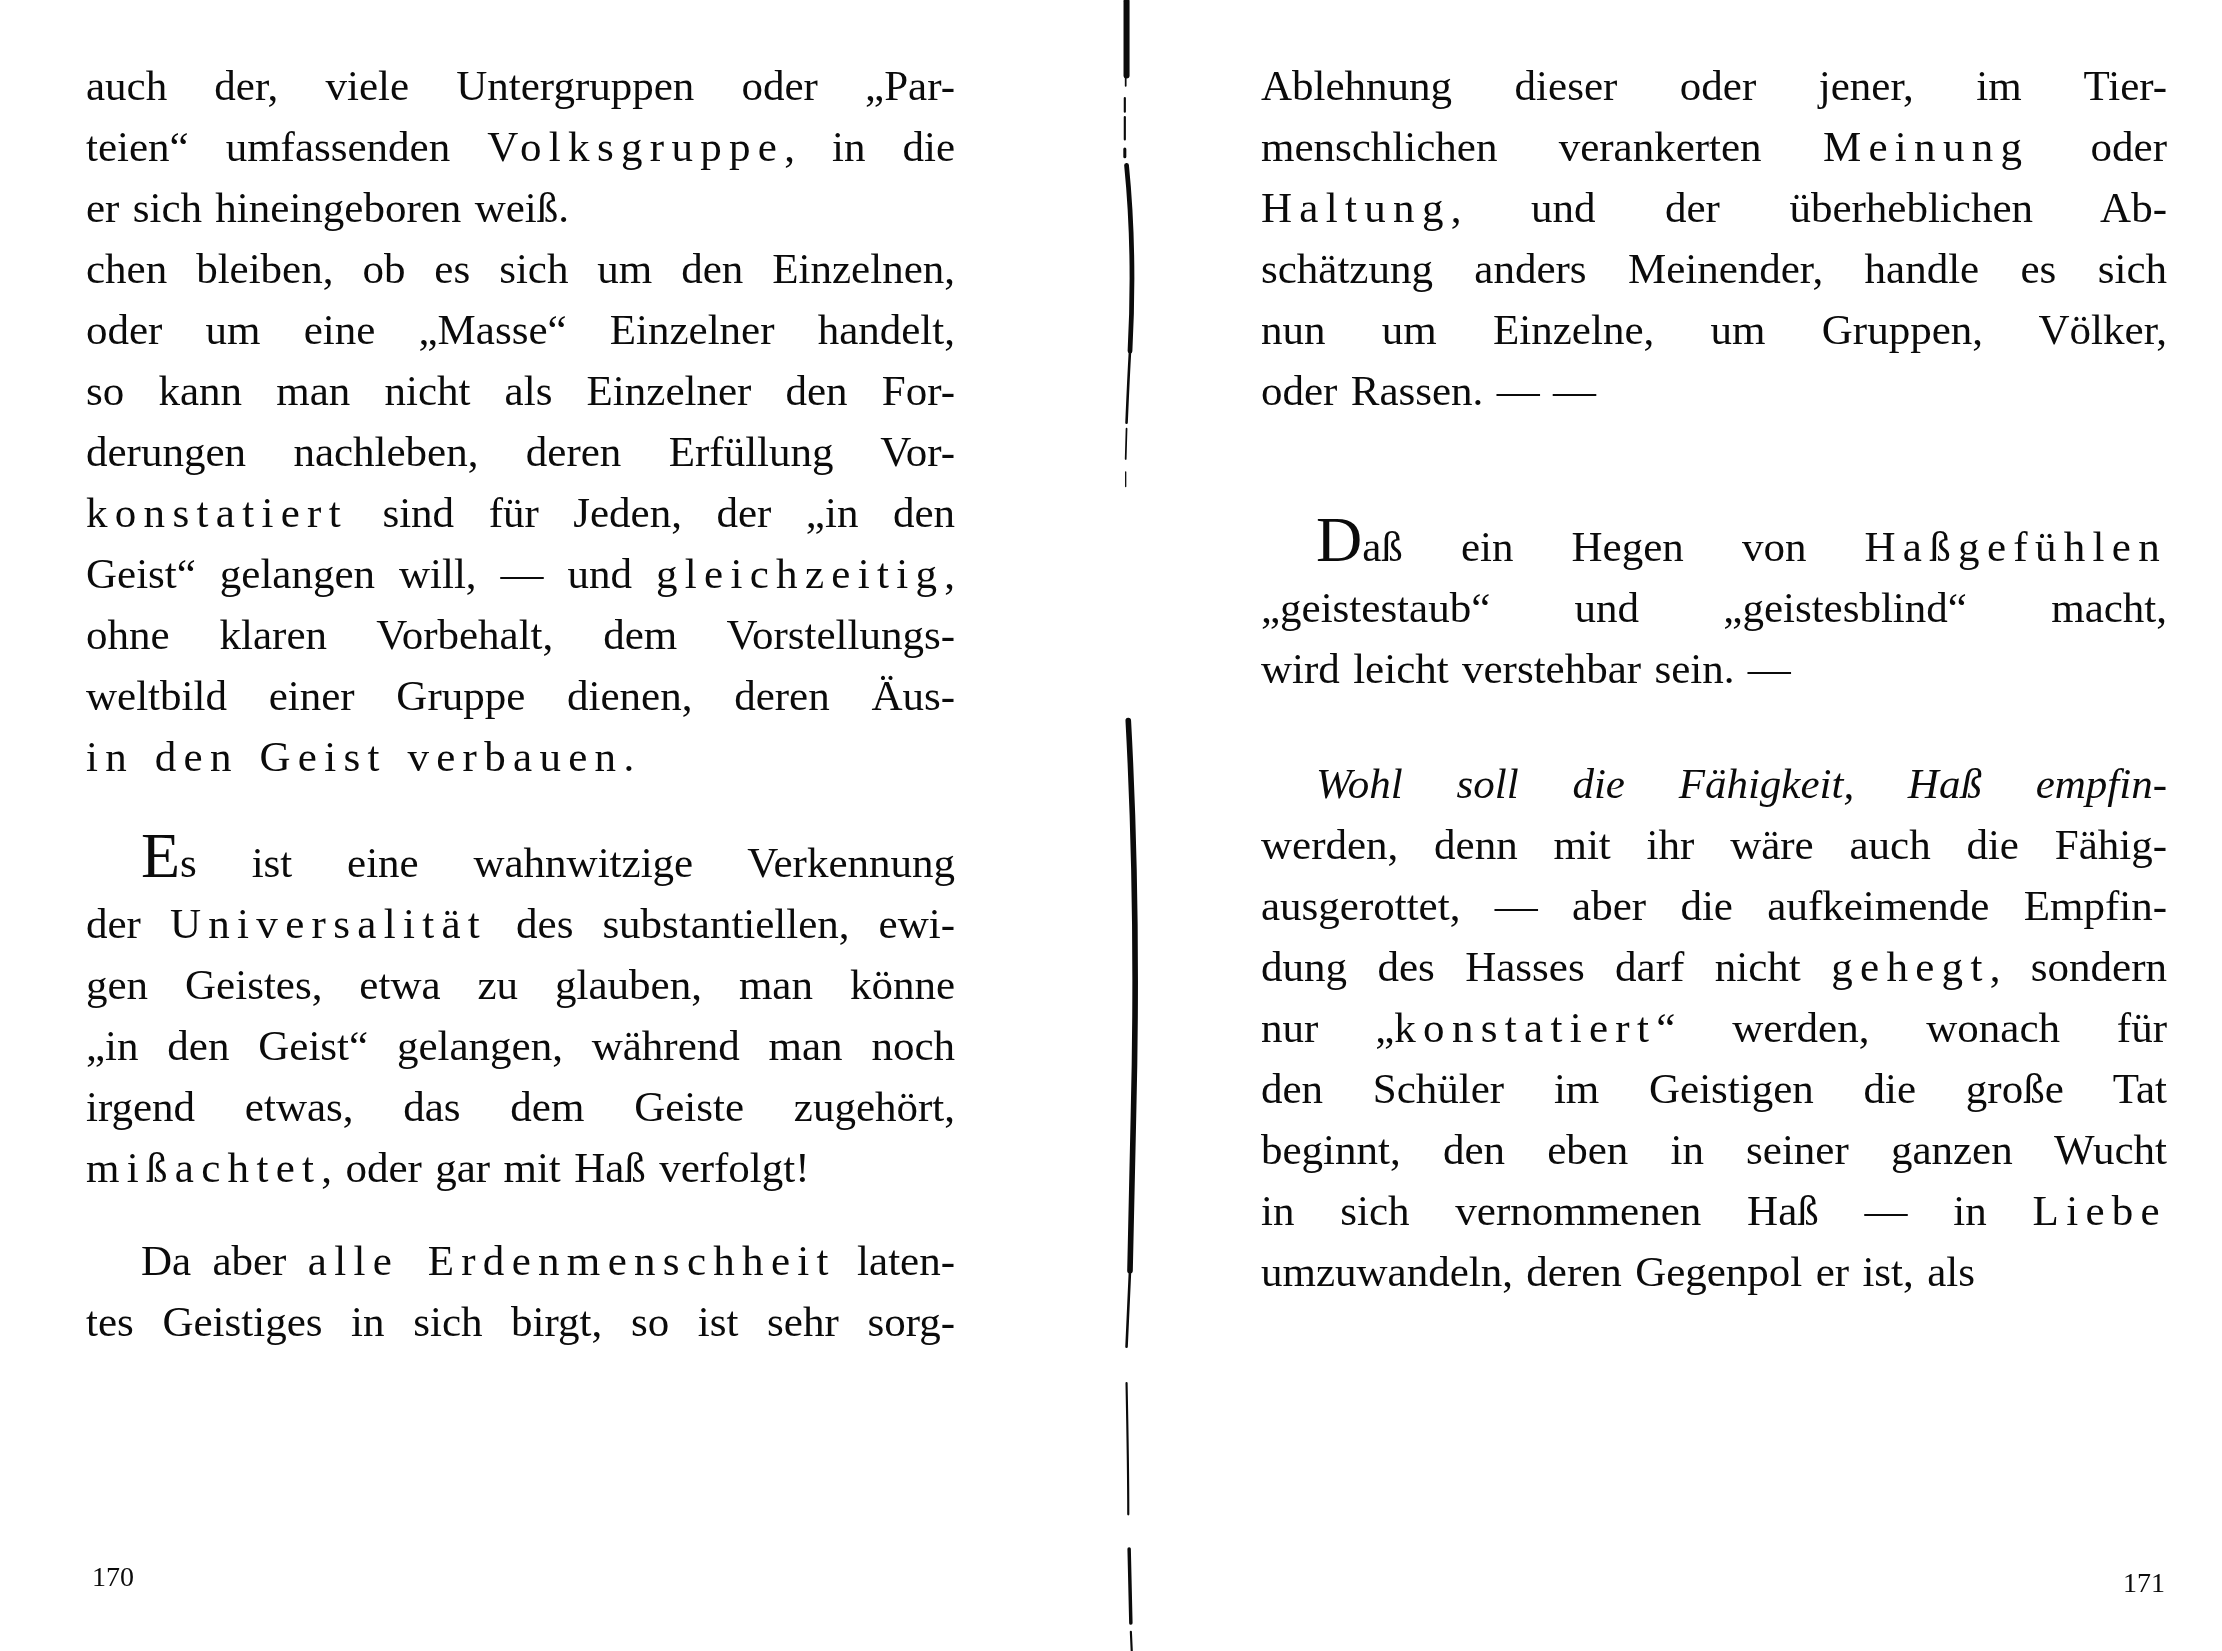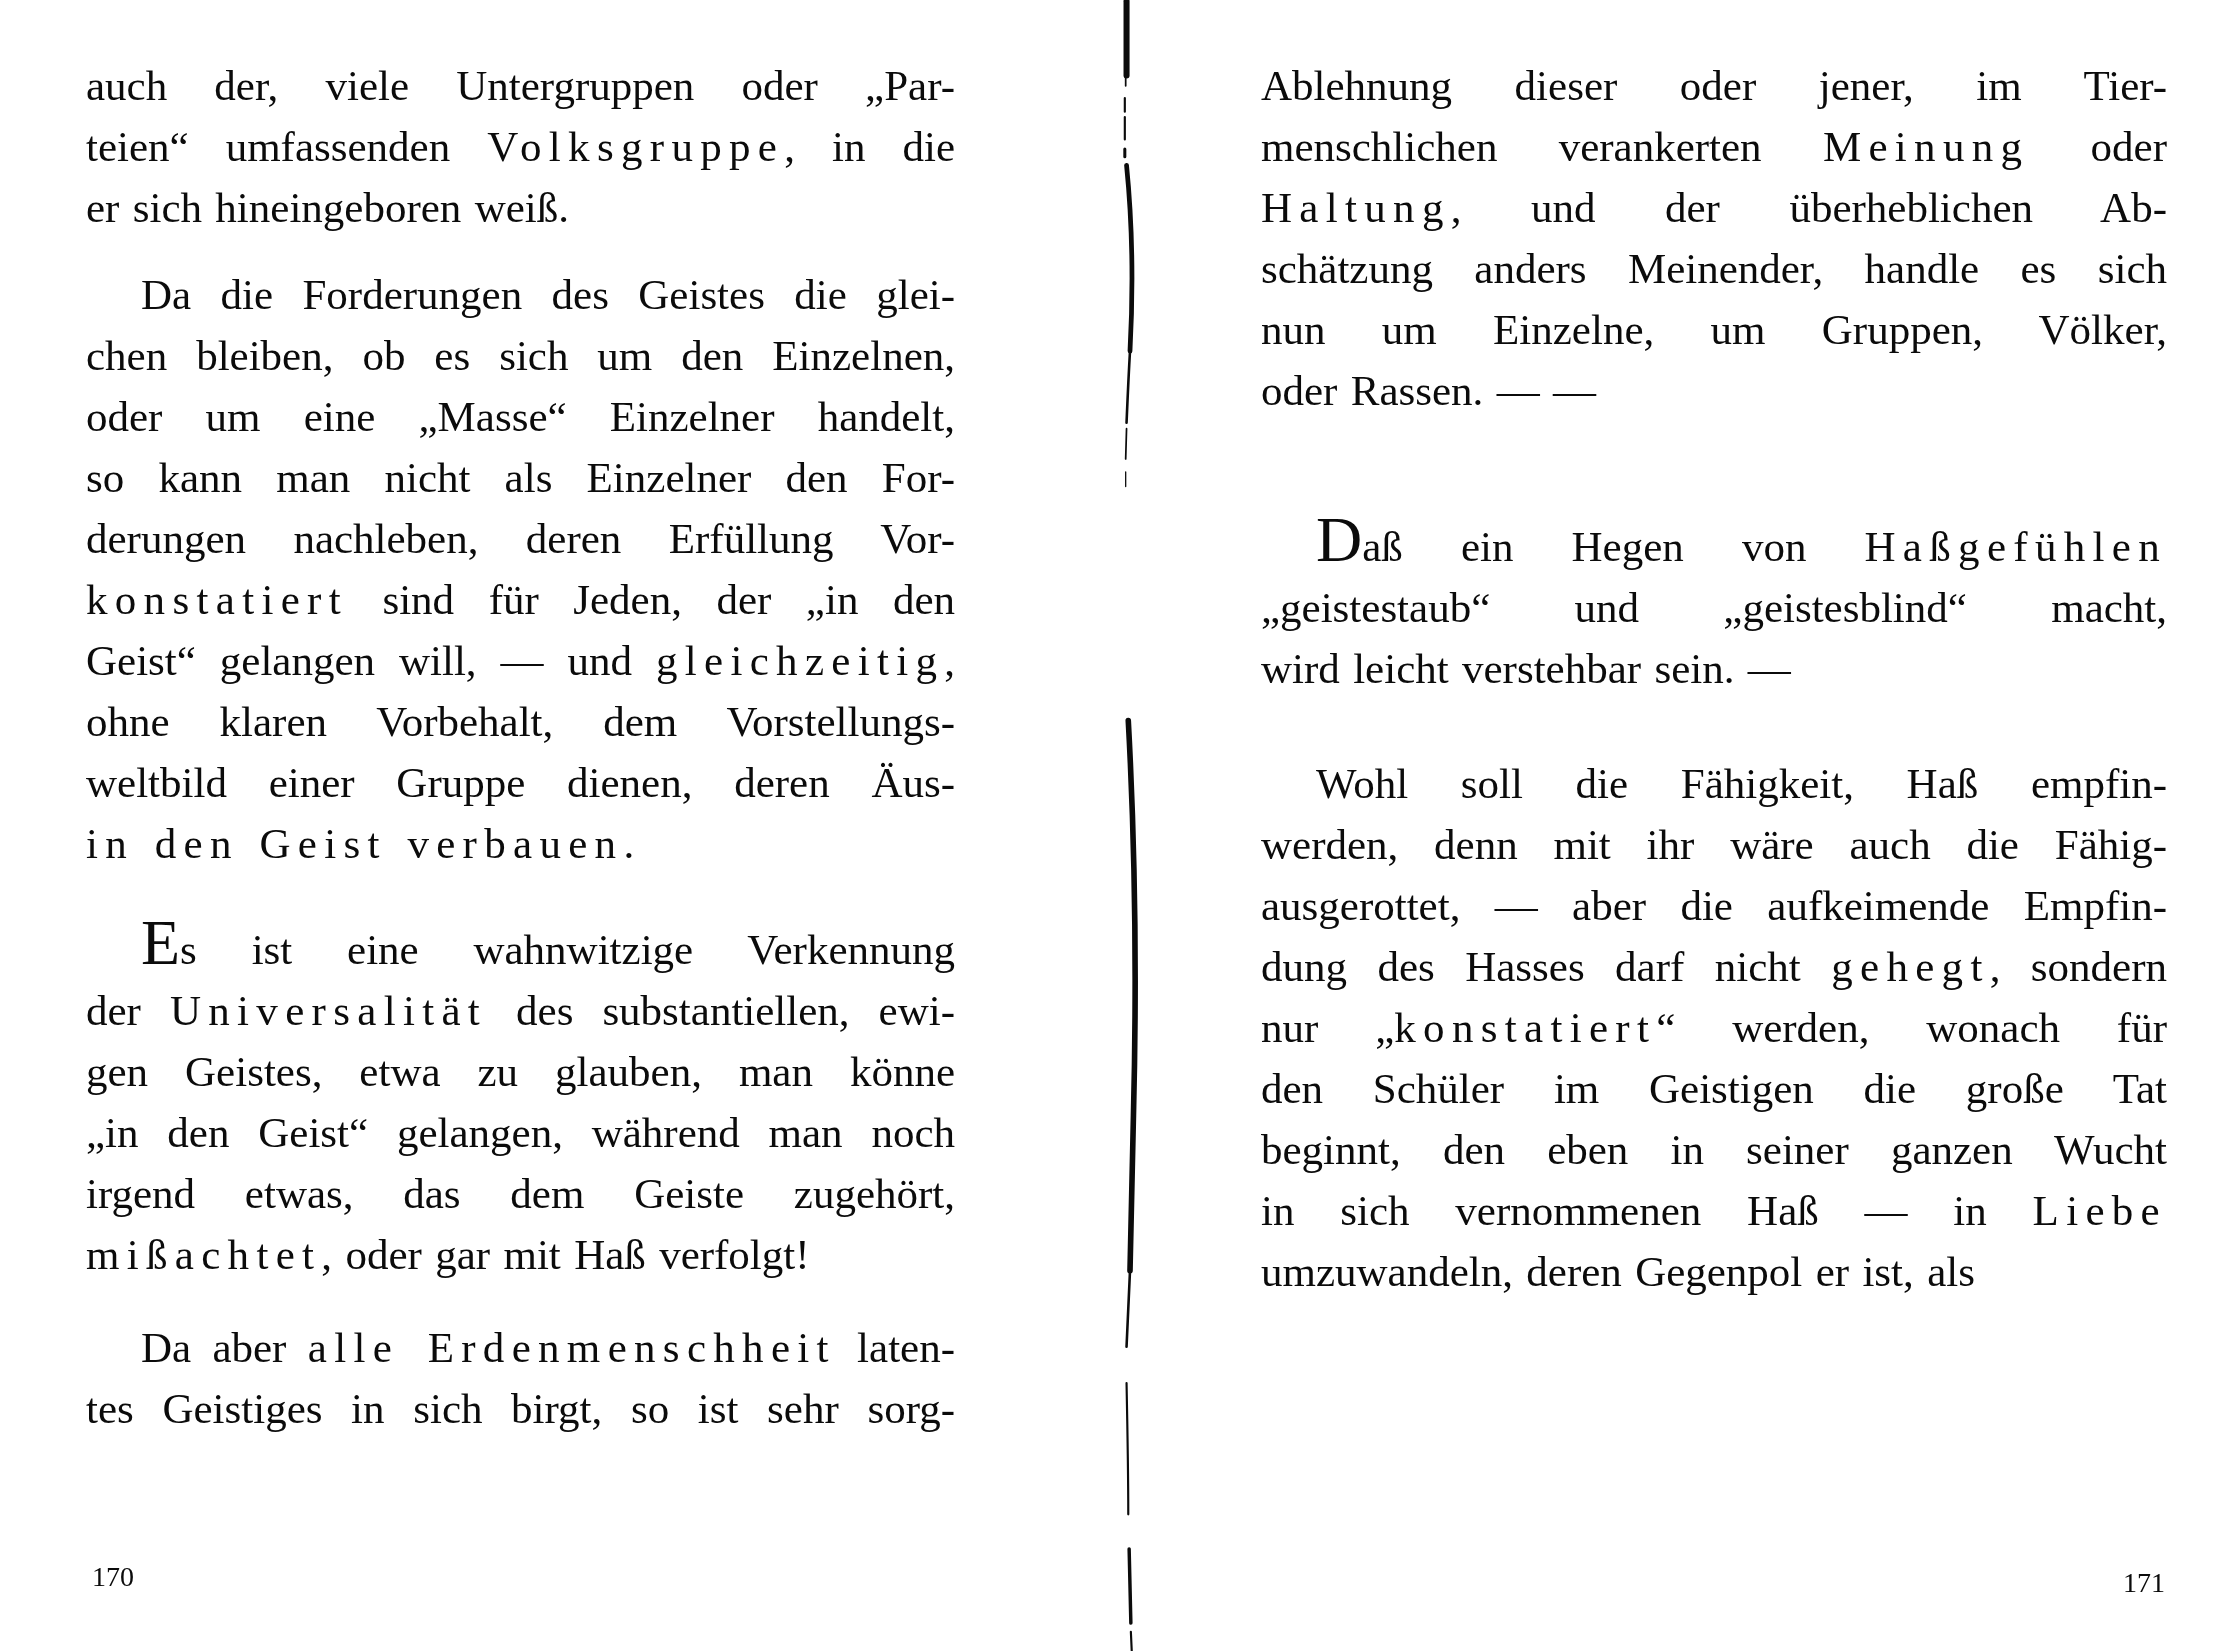--- a/index.html
+++ b/index.html
@@ -51,21 +51,20 @@
     width:38px;height:1652px;
   }
 </style>
 </head>
 <body>
 
 <div class="page" id="left-page">
     <div class="line j"><span>auch der, viele Untergruppen oder „Par-</span></div>
     <div class="line j"><span>teien“ umfassenden </span><span class="sperr">Volksgruppe</span><span>, in die</span></div>
     <div class="line nj"><span>er sich hineingeboren weiß.</span></div>
-    <div class="line j ind" style="margin-top: 26px;"><span>Da die Forderungen des Geistes die glei-</span></div>
     <div class="line j"><span>chen bleiben, ob es sich um den Einzelnen,</span></div>
     <div class="line j"><span>oder um eine „Masse“ Einzelner handelt,</span></div>
     <div class="line j"><span>so kann man nicht als Einzelner den For-</span></div>
     <div class="line j"><span>derungen nachleben, deren Erfüllung Vor-</span></div>
     <div class="line j"><span class="sperr">konstatiert</span><span> sind für Jeden, der „in den</span></div>
     <div class="line j"><span>Geist“ gelangen will, — und </span><span class="sperr">gleichzeitig</span><span>,</span></div>
     <div class="line j"><span>ohne klaren Vorbehalt, dem Vorstellungs-</span></div>
     <div class="line j"><span>weltbild einer Gruppe dienen, deren Äus-</span></div>
     <div class="line nj"><span class="sperr">in den Geist verbauen.</span></div>
     <div class="line j ind" style="margin-top: 45px;"><span class="initcap">E</span><span>s ist eine wahnwitzige Verkennung</span></div>
@@ -81,21 +80,21 @@
 <div class="page" id="right-page">
     <div class="line j"><span>Ablehnung dieser oder jener, im Tier-</span></div>
     <div class="line j"><span>menschlichen verankerten </span><span class="sperr">Meinung</span><span> oder</span></div>
     <div class="line j"><span class="sperr">Haltung</span><span>, und der überheblichen Ab-</span></div>
     <div class="line j"><span>schätzung anders Meinender, handle es sich</span></div>
     <div class="line j"><span>nun um Einzelne, um Gruppen, Völker,</span></div>
     <div class="line nj"><span>oder Rassen. — —</span></div>
     <div class="line j ind" style="margin-top: 95px;"><span class="initcap">D</span><span>aß ein Hegen von </span><span class="sperr">Haßgefühlen</span></div>
     <div class="line j"><span>„geistestaub“ und „geistesblind“ macht,</span></div>
     <div class="line nj"><span>wird leicht verstehbar sein. —</span></div>
-    <div class="line j ind" style="margin-top: 54px;"><span>Wohl soll die Fähigkeit, Haß empfin-</span></div>
+    <div class="line j ind" style="margin-top: 54px; font-style: italic;"><span>Wohl soll die Fähigkeit, Haß empfin-</span></div>
     <div class="line j"><span>werden, denn mit ihr wäre auch die Fähig-</span></div>
     <div class="line j"><span>ausgerottet, — aber die aufkeimende Empfin-</span></div>
     <div class="line j"><span>dung des Hasses darf nicht </span><span class="sperr">gehegt</span><span>, sondern</span></div>
     <div class="line j"><span>nur „</span><span class="sperr">konstatiert</span><span>“ werden, wonach für</span></div>
     <div class="line j"><span>den Schüler im Geistigen die große Tat</span></div>
     <div class="line j"><span>beginnt, den eben in seiner ganzen Wucht</span></div>
     <div class="line j"><span>in sich vernommenen Haß — in </span><span class="sperr">Liebe</span></div>
     <div class="line nj"><span>umzuwandeln, deren Gegenpol er ist, als</span></div>
   </div>
 

